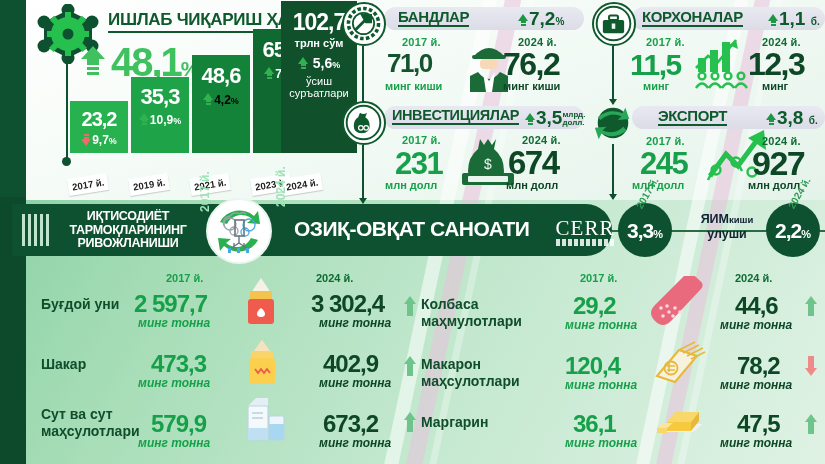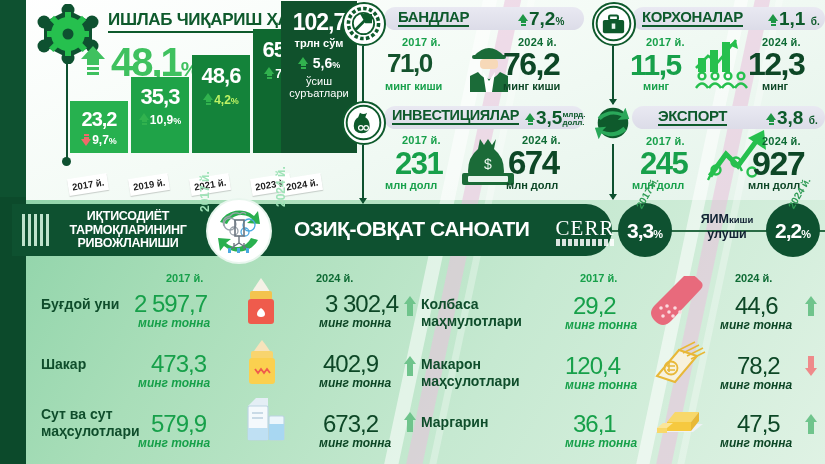--- a/index.html
+++ b/index.html
@@ -106,21 +106,21 @@
   .gdp-c i { font-style:normal; font-size:11px; }
   .gdp-label { position:absolute; left:690px; top:212px; width:74px; text-align:center;
                color:#123; font-size:12.5px; font-weight:bold; line-height:15px; z-index:9;}
   .gdp-label .sm { font-size:9.5px; }
   .gdp-yr { position:absolute; color:#2f9b55; font-size:10px; font-weight:bold; z-index:10; }
 
   
   .tbl { position:absolute; z-index:7; }
   .col-hdr { position:absolute; font-size:11px; font-weight:bold; color:#17a04a; }
   .row-name { position:absolute; font-size:14px; font-weight:bold; color:#0f4d2b; line-height:17px; }
-  .cell-v { position:absolute; font-size:24px; font-weight:normal; letter-spacing:-1px; white-space:nowrap;}
+  .cell-v { position:absolute; font-size:24px; font-weight:bold; letter-spacing:-1px; white-space:nowrap;}
   .cell-u { position:absolute; font-size:12px; font-weight:bold; font-style:italic; white-space:nowrap;}
   .v17 { color:#17a04a; }
   .u17 { color:#17a04a; }
   .v24 { color:#0d4726; }
   .u24 { color:#0d4726; }
   .trend { position:absolute; }
   .icn { position:absolute; }
 </style>
 </head>
 <body>
@@ -198,21 +198,21 @@
     <div class="bar" style="left:105px; width:58px; height:76px; background:#1fa348;">
       <div class="val" style="font-size:22px; margin-top:7px;">35,3</div>
       <div class="pct" style="font-size:12px; color:#fff; margin-top:3px;">
         <span class="au"></span><span>10,9</span><em>%</em>
       </div>
     </div>
     <div class="ylabel" style="left:103px;">2019 й.</div>
 
     <div class="bar" style="left:166px; width:58px; height:98px; background:#14833a;">
       <div class="val" style="font-size:22px; margin-top:8px;">48,6</div>
-      <div class="pct" style="font-size:12px; color:#bef264; margin-top:4px;">
+      <div class="pct" style="font-size:12px; color:#000000; margin-top:4px;">
         <span class="au"></span><span>4,2</span><em>%</em>
       </div>
     </div>
     <div class="ylabel" style="left:164px;">2021 й.</div>
 
     <div class="bar" style="left:227px; width:58px; height:124px; background:#0f6930;">
       <div class="val" style="font-size:22px; margin-top:8px;">65,7</div>
       <div class="pct" style="font-size:12px; color:#fff; margin-top:4px;">
         <span class="au"></span><span>7,0</span><em>%</em>
       </div>
@@ -456,21 +456,21 @@
       <div class="cell-v v17" style="left:108px;top:22px;">2 597,7</div>
       <div class="cell-u u17" style="left:112px;top:48px;">минг тонна</div>
       <div class="icn" style="left:215px;top:8px;">
         <svg viewBox="0 0 40 52" width="40" height="52">
           <path d="M20 2 q7 10 9 14 h-18 q2-4 9-14z" fill="#f5f1e6"></path>
           <rect x="9" y="15" width="22" height="9" rx="2" fill="#f3c34e"></rect>
           <rect x="7" y="23" width="26" height="25" rx="3" fill="#ef5b4c"></rect>
           <path d="M20 32 q-4 3-4 6 q0 3 4 3 q4 0 4-3 q0-3-4-6z" fill="#fff"></path>
         </svg>
       </div>
-      <div class="cell-v v24" style="left:285px;top:22px;margin-left:14px;">3 302,4</div>
+      <div class="cell-v v24" style="left:285px;top:22px;">3 302,4</div>
       <div class="cell-u u24" style="left:293px;top:48px;">минг тонна</div>
       <div class="trend" style="left:378px;top:28px;">
         <svg viewBox="0 0 12 20" width="12" height="20">
             <polygon points="6,0 12,8 9,8 9,20 3,20 3,8 0,8" fill="#6fc48c"></polygon>
           </svg>
       </div>
     </div>
 
     <div>
       <div class="row-name" style="left:15px;top:88px;width:110px;">

